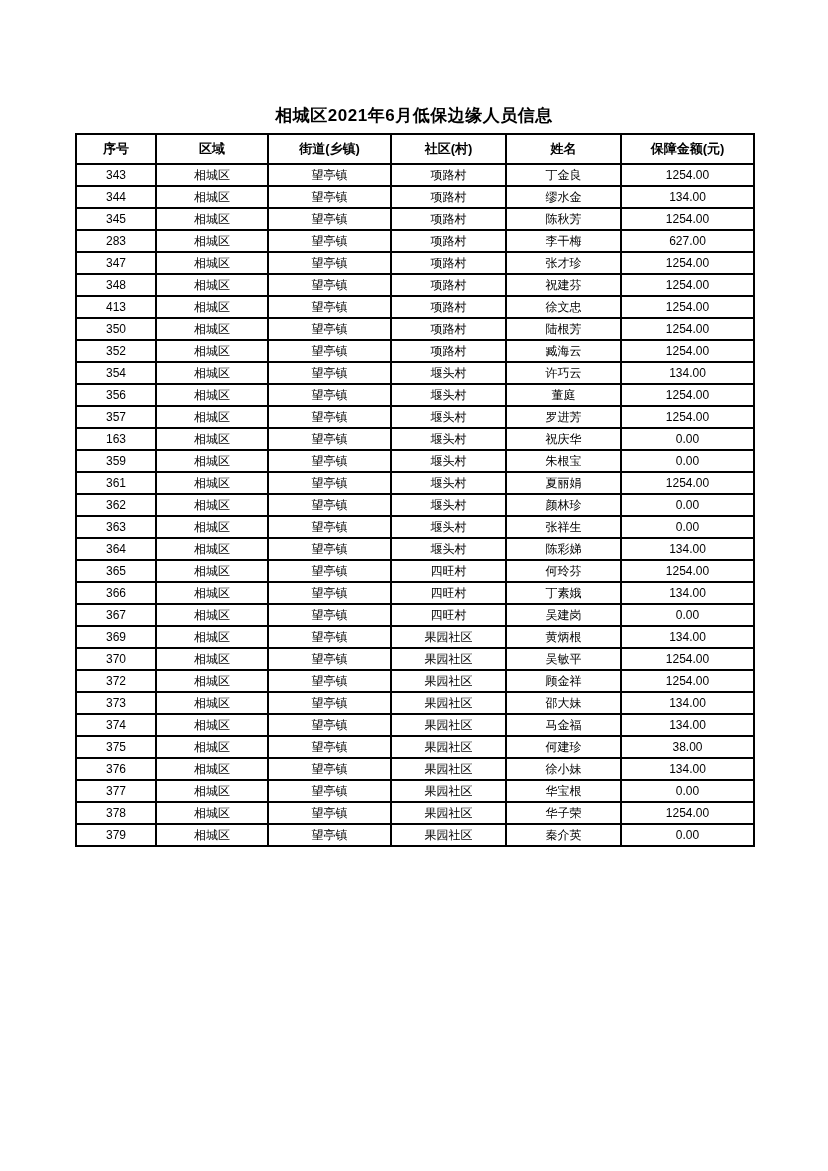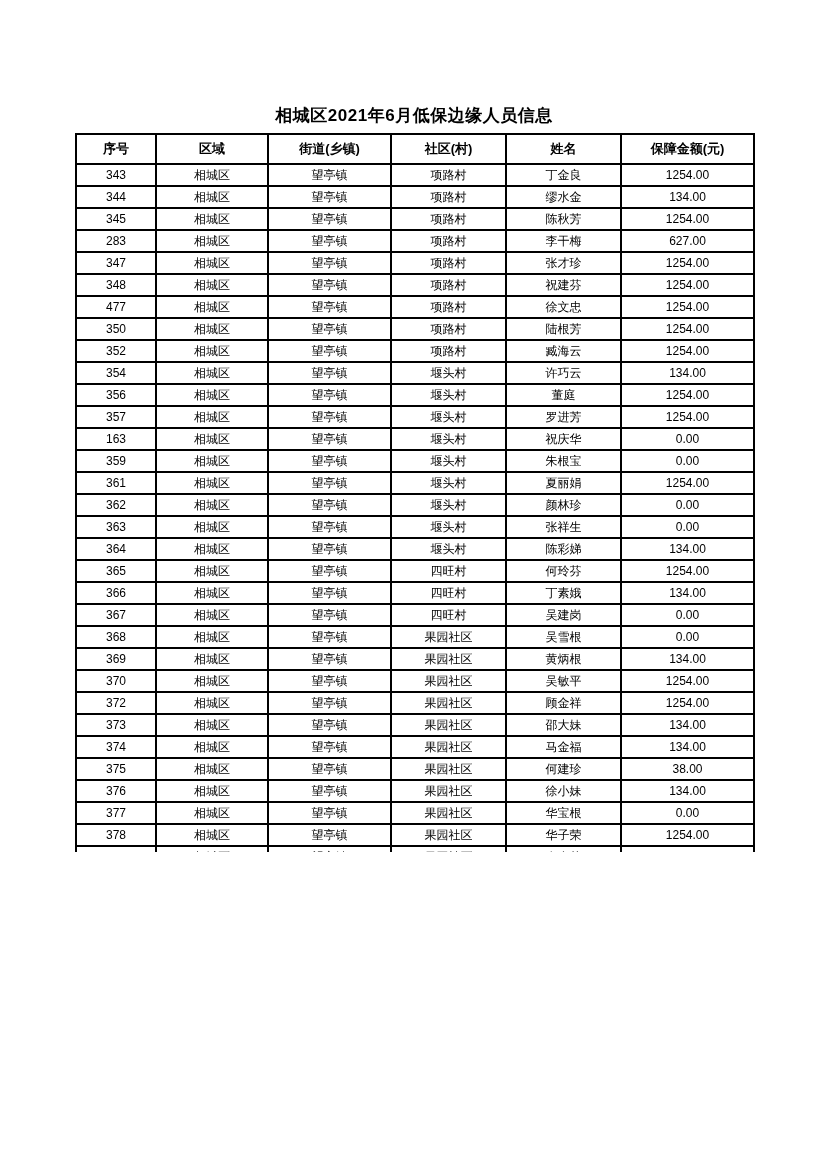--- a/index.html
+++ b/index.html
@@ -138,21 +138,21 @@
         </tr>
         <tr>
           <td>348</td>
           <td>相城区</td>
           <td>望亭镇</td>
           <td>项路村</td>
           <td>祝建芬</td>
           <td>1254.00</td>
         </tr>
         <tr>
-          <td>477</td>
+          <td>413</td>
           <td>相城区</td>
           <td>望亭镇</td>
           <td>项路村</td>
           <td>徐文忠</td>
           <td>1254.00</td>
         </tr>
         <tr>
           <td>350</td>
           <td>相城区</td>
           <td>望亭镇</td>
@@ -258,28 +258,20 @@
         </tr>
         <tr>
           <td>367</td>
           <td>相城区</td>
           <td>望亭镇</td>
           <td>四旺村</td>
           <td>吴建岗</td>
           <td>0.00</td>
         </tr>
         <tr>
-          <td>368</td>
-          <td>相城区</td>
-          <td>望亭镇</td>
-          <td>果园社区</td>
-          <td>吴雪根</td>
-          <td>0.00</td>
-        </tr>
-        <tr>
           <td>369</td>
           <td>相城区</td>
           <td>望亭镇</td>
           <td>果园社区</td>
           <td>黄炳根</td>
           <td>134.00</td>
         </tr>
         <tr>
           <td>370</td>
           <td>相城区</td>

